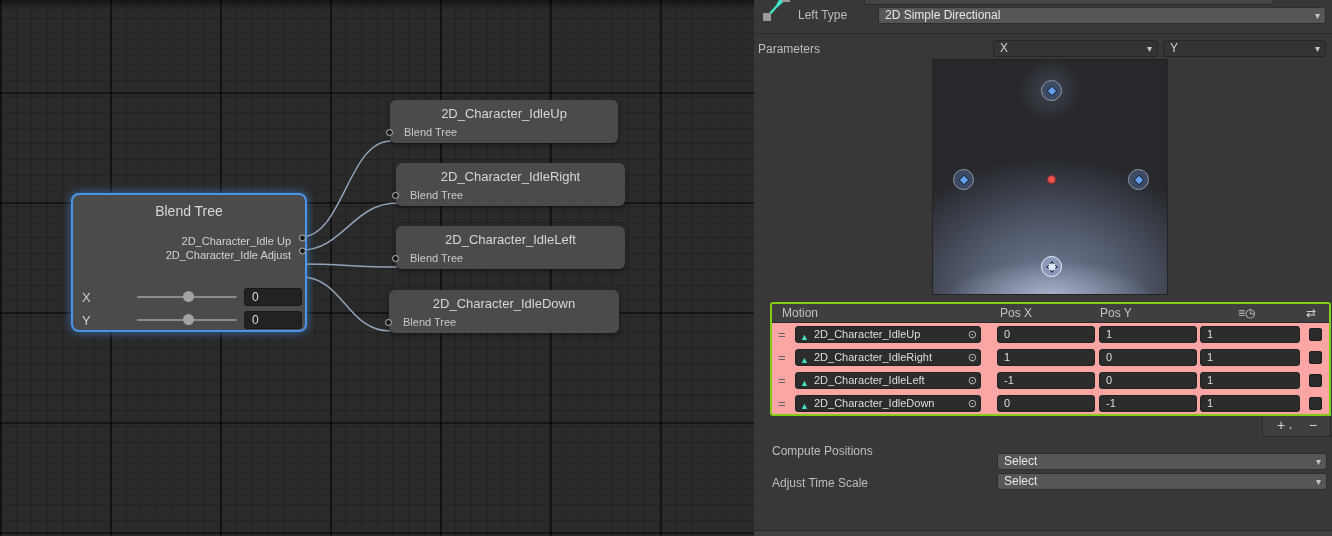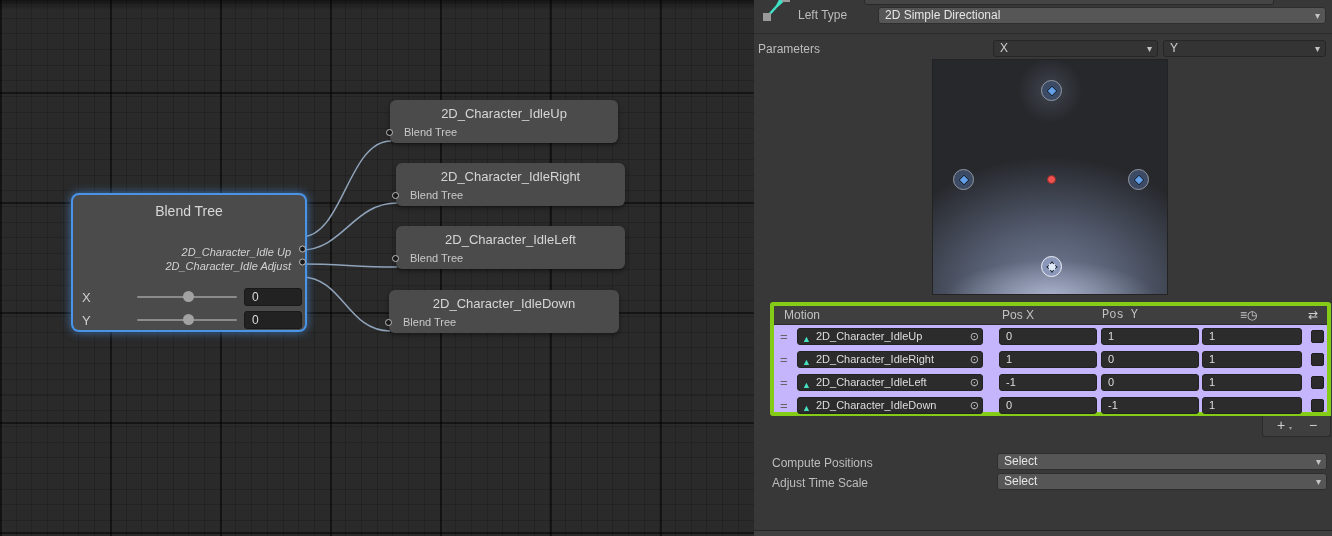--- a/index.html
+++ b/index.html
@@ -19,21 +19,21 @@
       repeating-linear-gradient(to bottom, rgba(0,0,0,0.17) 0px, rgba(0,0,0,0.17) 1px, transparent 1px, transparent 15.7px);
     background-position: 0 0, 0 0, 0 92px, 0 0, 0 2px;
   }
   .wires { position:absolute; left:0; top:0; width:754px; height:536px; pointer-events:none; }
 
   .node { position:absolute; background:#4b4b4b; border-radius:6px; box-shadow:0 2px 5px rgba(0,0,0,0.45); }
   .node.selected { box-shadow:0 0 0 2px #4a94e8, 0 0 9px 3px rgba(74,148,232,0.55); }
   .node-title { text-align:center; color:#d8d8d8; font-size:14px; padding-top:8px; height:26px; }
 
   .root-node { left:73px; top:195px; width:232px; height:135px; }
-  .outputs { margin-top:21px;font-style:italic; }
+  .outputs { margin-top:10px; }
   .out-row { position:relative; height:13.5px; text-align:right; padding-right:14px; }
   .out-label { color:#d2d2d2; font-size:11px; line-height:13.5px; }
   .port { position:absolute; width:7px; height:7px; border-radius:50%; background:#191919; border:1.5px solid #bdbdbd; }
   .out-row .port { right:-1px; top:50%; transform:translateY(-50%); }
 
   .param-row { position:absolute; left:0; width:100%; height:18px; }
   .param-row.x { top:93px; } .param-row.y { top:116px; }
   .param-label { position:absolute; left:9px; top:2px; color:#cfcfcf; font-size:13px; }
   .slider-track { position:absolute; left:64px; top:8px; width:100px; height:2px; background:#8b8b8b; border-radius:1px; }
   .slider-thumb { position:absolute; left:110px; top:3px; width:11px; height:11px; border-radius:50%; background:#a2a2a2; }
@@ -67,24 +67,24 @@
       radial-gradient(ellipse 95% 75% at 50% 100%, #78819b 0%, #555d71 35%, rgba(48,51,60,0) 78%),
       linear-gradient(#26282c, #26282c);
   }
   .bs-point { position:absolute; width:21px; height:21px; border-radius:50%; background:#3d4a63; border:1.5px solid #949aa5; }
   .bs-point .diamond { position:absolute; left:50%; top:50%; width:8px; height:8px; background:#64a0e8; border:1px solid #18202e; transform:translate(-50%,-50%) rotate(45deg); }
   .bs-point.selected { background:#8a97b9; border-color:#eef1f7; }
   .bs-point.selected .diamond { background:#dfe9f8; border-style:dashed; }
   .bs-red { position:absolute; width:9px; height:9px; border-radius:50%; background:#ee5350; border:1px solid #8c2b2b; }
 
   
-  .motion-list { position:absolute; left:16px; top:302px; width:561px; height:114px; background:#c4b5fd; border:4px solid #84cc16; border-radius:3px 3px 0 3px; }
+  .motion-list { position:absolute; left:16px; top:302px; width:561px; height:114px; background:#fca5a5; border:2px solid #84cc16; border-radius:3px 3px 0 3px; }
   .ml-header { position:relative; height:19px; background:#3f3f3f; border-bottom:1px solid #2b2b2b; color:#c2c2c2; font-size:12px; }
   .ml-header span { position:absolute; top:2px; }
-  .h-motion { left:10px; } .h-posx { left:228px; } .h-posy { left:328px;font-family:Liberation Mono, monospace; }
+  .h-motion { left:10px; } .h-posx { left:228px; } .h-posy { left:328px; }
   .h-speed { left:466px; color:#c8c8c8; font-size:12px; }
   .h-mirror { left:534px; color:#d0d0d0; font-size:12px; }
   .ml-row { position:relative; height:23px; }
   .drag-handle { position:absolute; left:6px; top:4px; color:#636363; font-size:13px; }
   .field { position:absolute; top:3px; height:17px; background:#2c2c2c; border:1px solid #222222; border-radius:3px; color:#dedede; font-size:11px; line-height:15px; }
   .motion-field { left:23px; width:186px; padding-left:18px; }
   .clip-icon { position:absolute; left:4px; top:3px; color:#45e0c2; font-size:9px; }
   .picker-icon { position:absolute; right:3px; top:0; color:#c4c4c4; font-size:11px; line-height:15px; }
   .f-posx { left:225px; width:98px; padding-left:6px; }
   .f-posy { left:327px; width:98px; padding-left:6px; }
@@ -263,21 +263,21 @@
         <span class="mirror-checkbox"></span>
       </div>
     </div>
 
     <div class="list-footer">
       <span class="lf-btn lf-add">+</span>
       <span class="lf-caret">▾</span>
       <span class="lf-btn lf-remove">−</span>
     </div>
 
-    <span class="ins-label" style="left:18px; top:456px;">Compute Positions</span>
+    <span class="ins-label" style="left:18px; top:444px;">Compute Positions</span>
     <div class="select" style="left:243px; top:453px; width:330px;">
       <span>Select</span>
       <span class="arrow">▾</span>
     </div>
 
     <span class="ins-label" style="left:18px; top:476px;">Adjust Time Scale</span>
     <div class="select" style="left:243px; top:473px; width:330px;">
       <span>Select</span>
       <span class="arrow">▾</span>
     </div>

